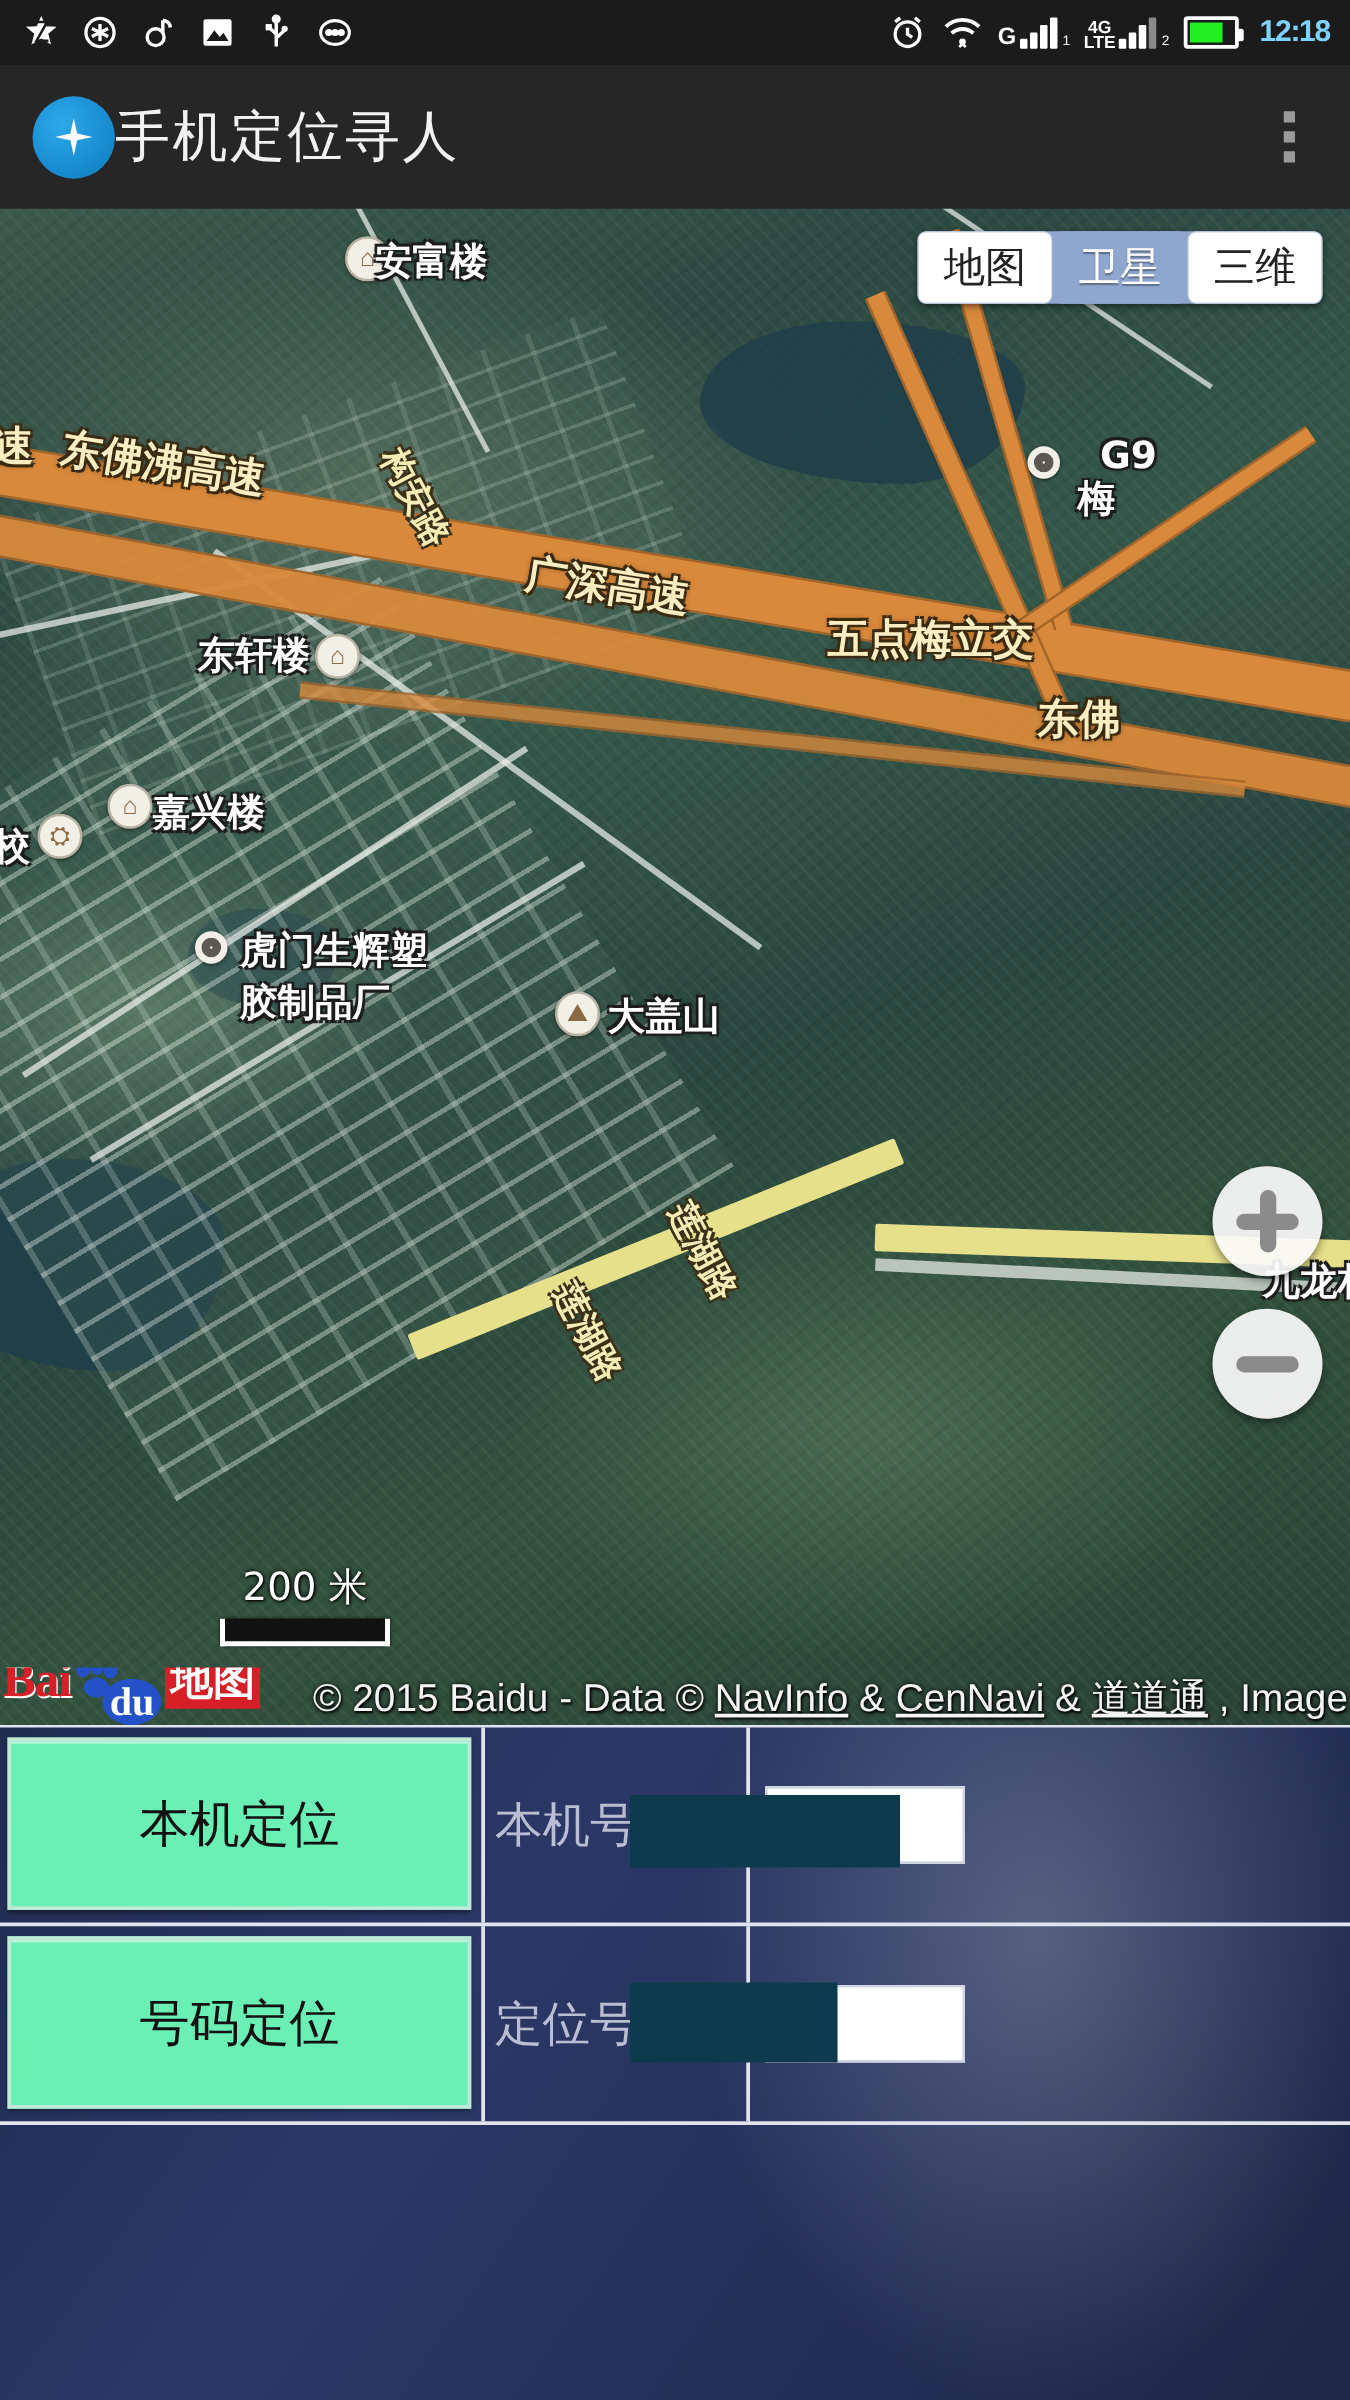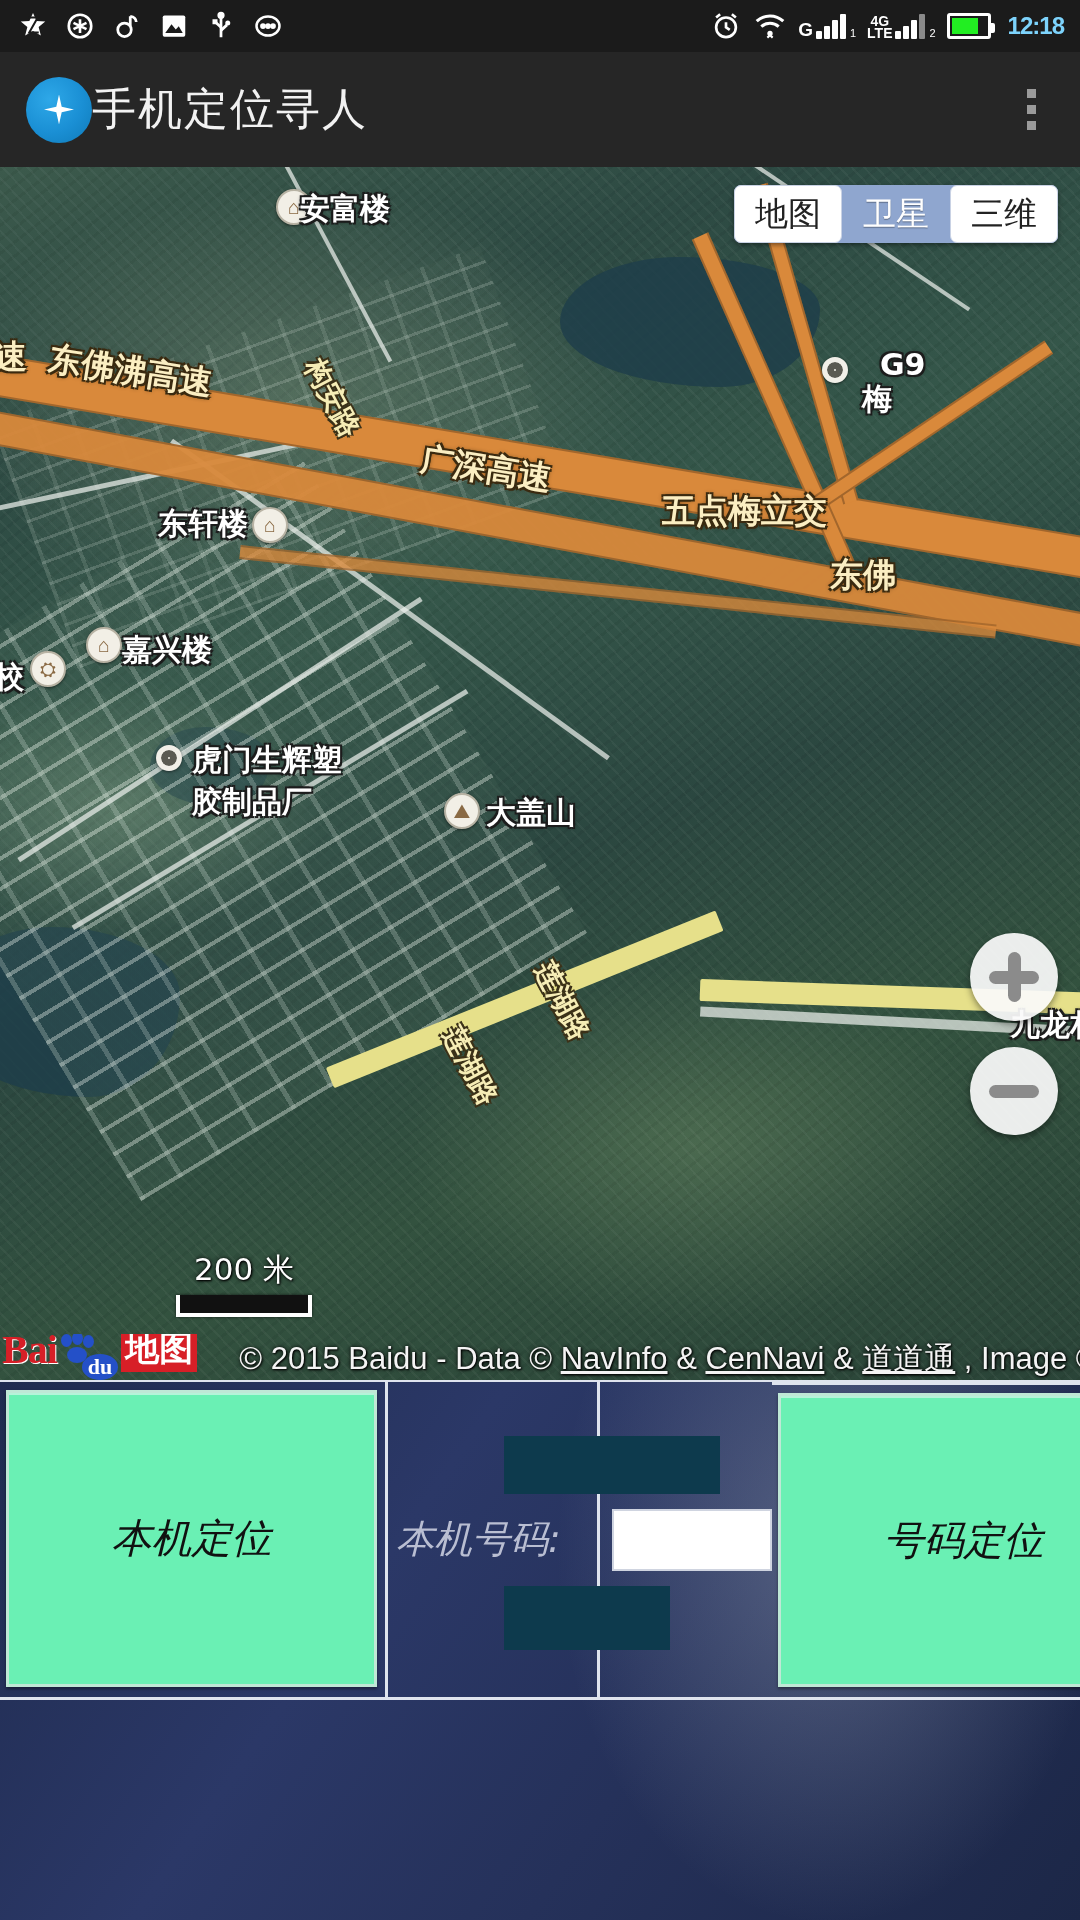--- a/index.html
+++ b/index.html
@@ -189,21 +189,21 @@
     font-family:"Liberation Serif",serif; font-weight:bold; font-size:40px;
     color:#d71f27; letter-spacing:-1px; text-shadow:1px 1px 0 #fff;
   }
   #baidu-logo .bd-paw {
     width:38px; height:34px; position:relative; margin:0 1px 0 2px;
   }
   #baidu-logo .bd-paw span {
     position:absolute; background:#2450c8; border-radius:50%;
   }
   #baidu-logo .bd-du {
-    font-family:"Liberation Serif",serif; font-weight:bold; font-size:22px;
+    font-family:"Liberation Serif",serif; font-weight:bold; font-size:32px;
     color:#fff; background:#2450c8; border-radius:50%; padding:0 6px; margin-left:-16px;
     position:relative; z-index:2;margin-top:36px;
   }
   #baidu-logo .bd-map {
     font-family:"DejaVu Sans",sans-serif; font-weight:bold; font-size:34px; color:#fff;
     background:#d71f27; padding:0 4px; margin-left:3px;
   }
   #attrib-text {
     font-family:"Liberation Sans",sans-serif; font-size:31px; color:#f4f4f4;
     text-shadow:1px 1px 2px #000,0 0 4px #000; margin-left:6px;
@@ -212,22 +212,22 @@
 
   
   #panel {
     position:absolute; top:1380px; left:0; width:1080px; height:540px;
     background:
       radial-gradient(ellipse 380px 520px at 830px 170px, rgba(200,210,225,.30), transparent 72%),
       linear-gradient(125deg,#1f2b4f 0%,#2b3867 35%,#25315a 62%,#1c2747 100%);
   }
   #form {
     position:absolute; top:0; left:0; width:1080px; height:320px;
-    display:flex; flex-direction:row;
-    border-top:2px solid #dfe4ee; border-bottom:3px solid #dfe4ee;font-style:italic;
+    display:flex; flex-direction:column;
+    border-top:2px solid #dfe4ee; border-bottom:3px solid #dfe4ee;
   }
   .frow { flex:1; display:flex; align-items:stretch; }
   .frow + .frow { border-top:3px solid #dfe4ee; }
   .fcell-btn { width:388px; flex:0 0 auto; border-right:3px solid #dfe4ee;
                display:flex; align-items:center; justify-content:center; padding:8px 8px 10px 6px; }
   .bigbtn {
     width:100%; height:100%;
     background:#6af0b4;
     border:3px solid #bfe8d6;
     box-shadow:inset 0 2px 0 #b6f3d9, 0 2px 3px rgba(0,0,0,.4);

